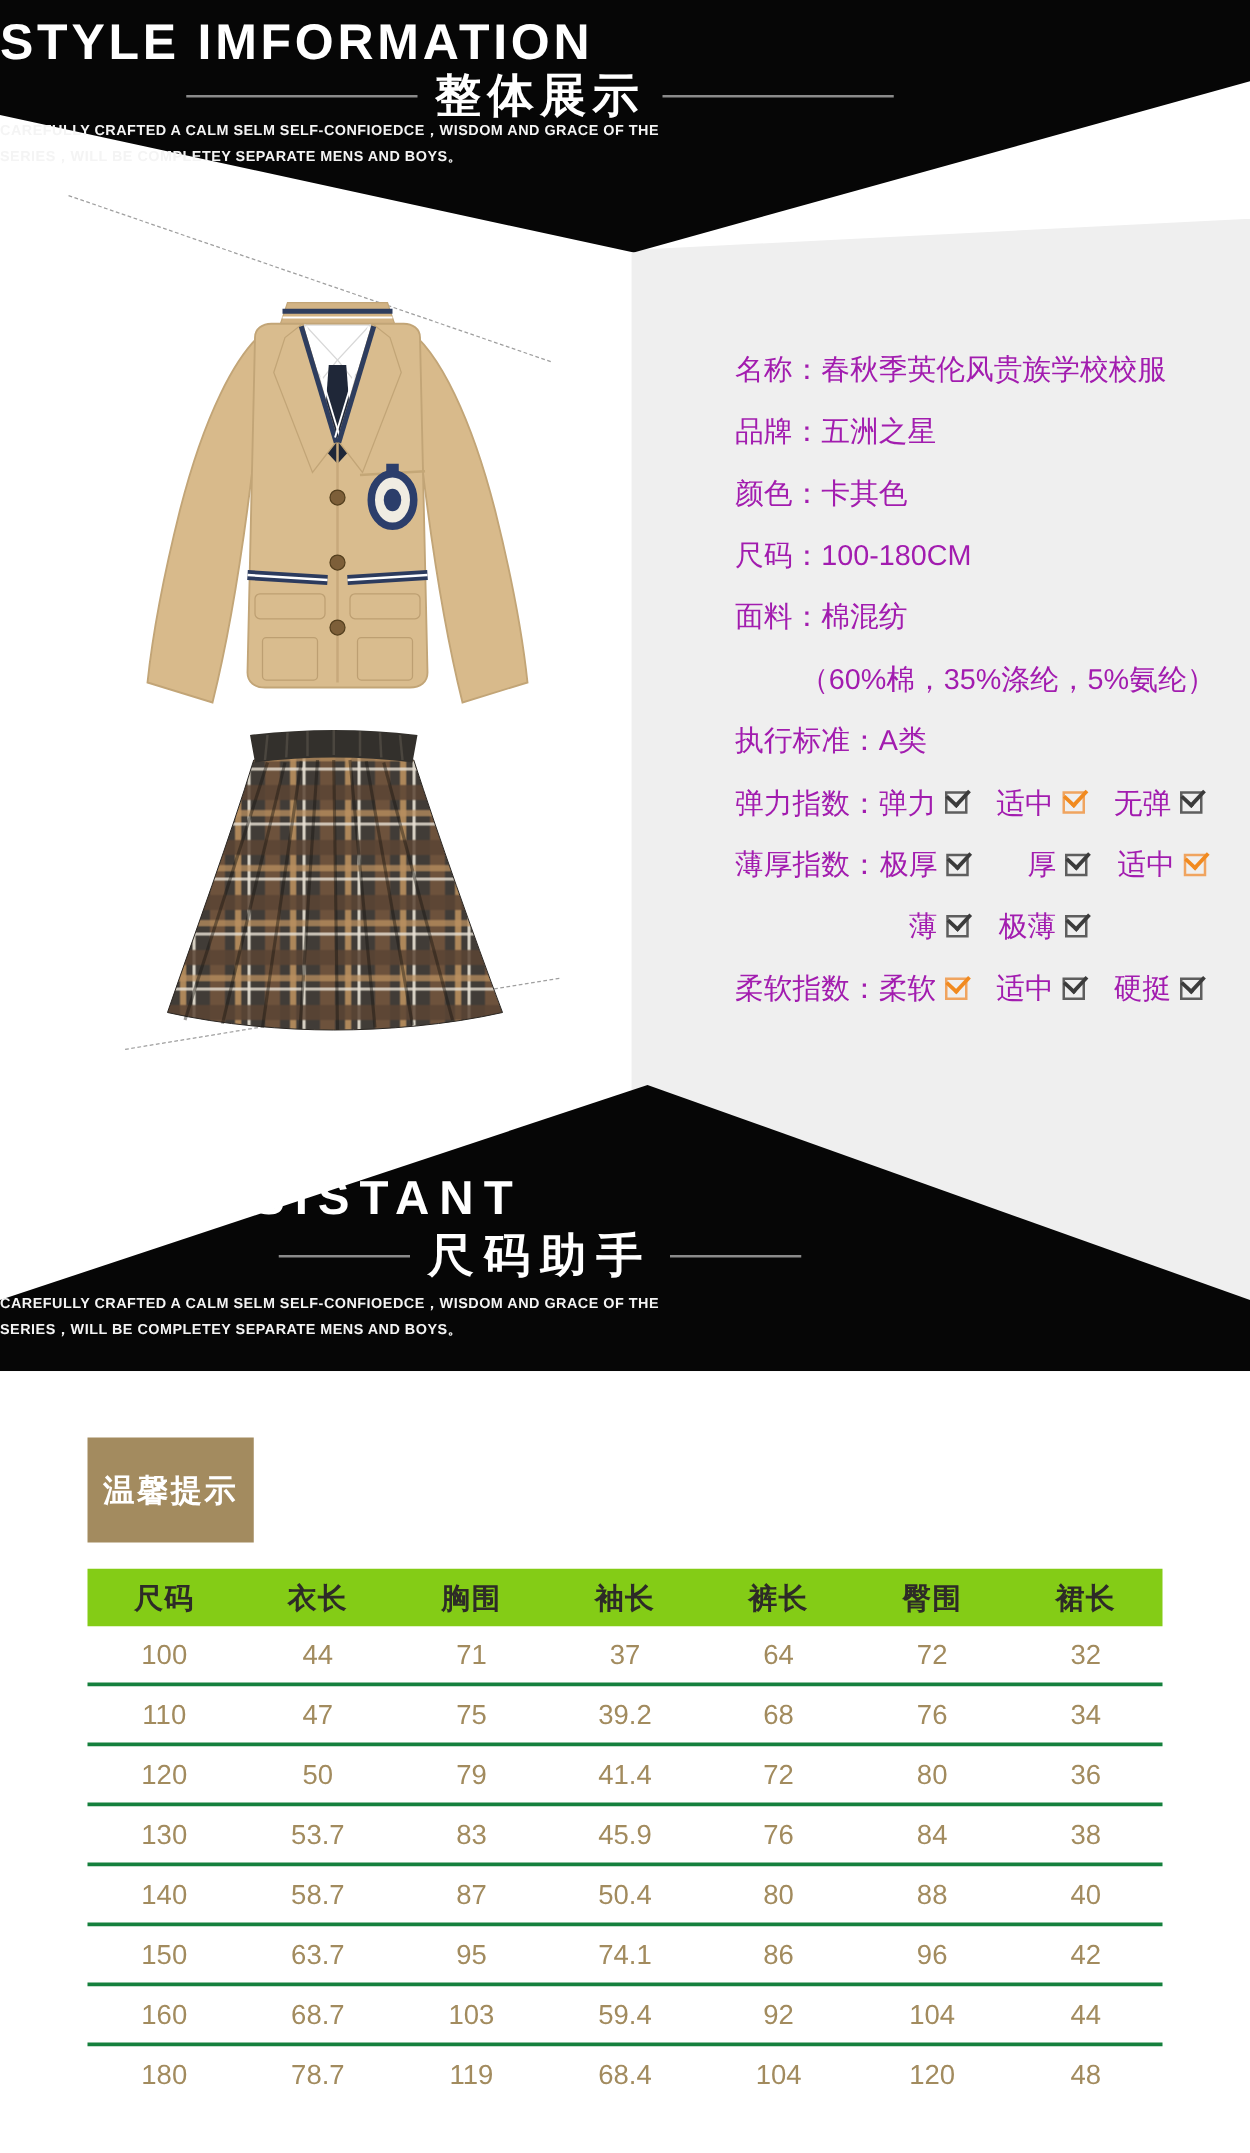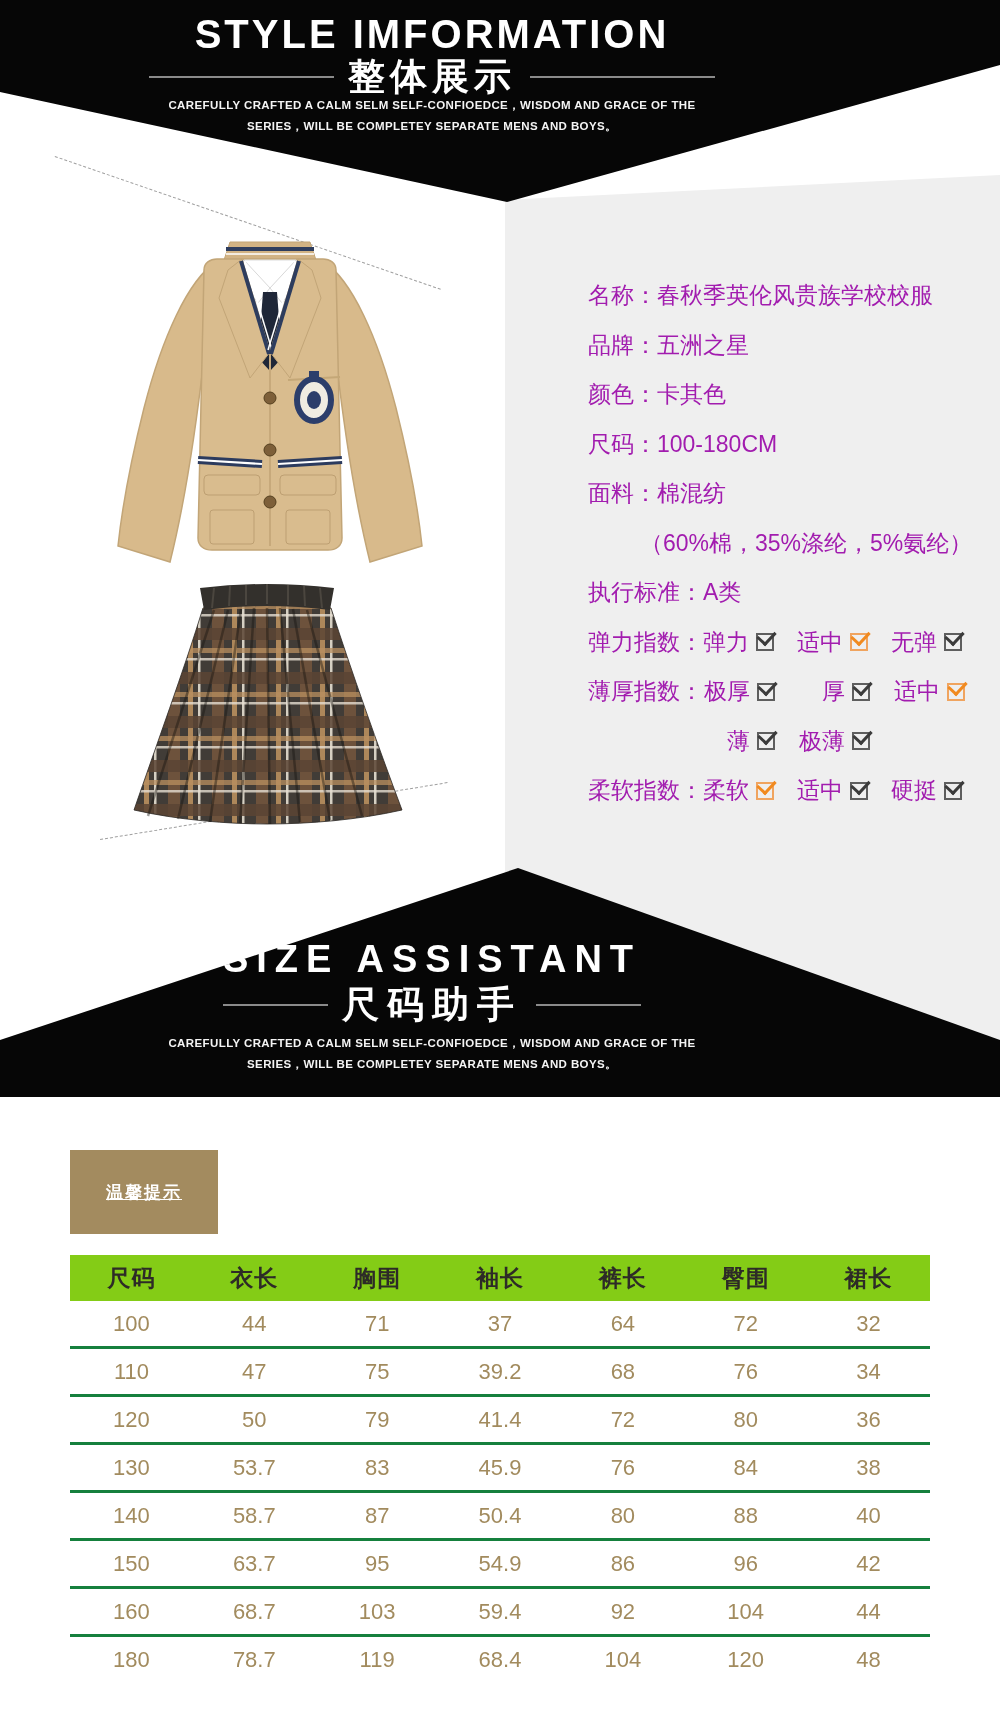--- a/index.html
+++ b/index.html
@@ -8,21 +8,21 @@
 
   
   .gray-panel{position:absolute;left:505px;top:175px;width:495px;height:868px;background:#efefef;
     clip-path:polygon(0 25px,495px 0,495px 866px,14px 694px,0 698px);z-index:0;}
   .hdr1-black{position:absolute;left:0;top:0;width:1000px;height:205px;background:#060606;
     clip-path:polygon(0 0,1000px 0,1000px 65px,507px 202px,0 92px);z-index:1;}
   .hdr2-black{position:absolute;left:0;top:868px;width:1000px;height:229px;background:#060606;
     clip-path:polygon(518px 0,1000px 172px,1000px 229px,0 229px,0 172px);z-index:1;}
 
   
-  .btext{position:absolute;left:0;width:864px;text-align:center;color:#fff;z-index:2;}
+  .btext{position:absolute;left:0;width:864px;text-align:left;color:#fff;z-index:2;}
   .title-en{font-size:40px;font-weight:bold;letter-spacing:3px;}
   .cn-row{display:flex;align-items:center;justify-content:center;}
   .cn-title{font-family:"Liberation Serif","DejaVu Serif",serif;font-size:37px;font-weight:bold;
             letter-spacing:5px;color:#fff;margin:0 14px;white-space:nowrap;}
   .hline{height:2px;background:#8a8a8a;}
   .hline.w1{width:185px;}
   .hline.w2{width:105px;}
   .subtitle{font-size:11.5px;font-weight:bold;letter-spacing:.4px;line-height:1.8;color:#f4f4f4;}
 
   
@@ -40,22 +40,22 @@
   .opt-label.w2{display:inline-block;min-width:47px;text-align:right;}
   .cb{position:relative;width:14px;height:14px;border:2px solid #5e5e5e;display:inline-block;
       margin:0 23px 0 7px;background:#efefef;}
   .cb::after{content:"";position:absolute;left:0px;top:-5px;width:14px;height:9px;
       border-left:3.5px solid #3b3b3b;border-bottom:3.5px solid #3b3b3b;transform:rotate(-47deg);}
   .cb.orange{border-color:#f0a45f;}
   .cb.orange::after{border-color:#f18a1f;}
 
   
   .tips{position:absolute;left:70px;top:1150px;width:858px;height:84px;display:flex;z-index:2;}
-  .tips-title{width:148px;background:#a38b5f;color:#fff;font-size:17px;font-weight:bold;
-      letter-spacing:2px;display:flex;align-items:center;justify-content:center;text-decoration:underline;}
+  .tips-title{width:133px;background:#a38b5f;color:#fff;font-size:25px;font-weight:bold;
+      letter-spacing:2px;display:flex;align-items:center;justify-content:center;}
   .tips-body{flex:1;background:#d9d9d9;display:flex;align-items:center;padding-left:26px;
       font-size:23px;font-weight:bold;color:#2e2e2e;letter-spacing:.5px;}
 
   
   .size-table{position:absolute;left:70px;top:1255px;width:860px;z-index:2;}
   .thead{display:flex;height:46px;background:#84cc16;align-items:center;}
   .thead span{flex:1;text-align:center;font-size:23px;font-weight:bold;color:#2d2b27;letter-spacing:1px;}
   .trow{display:flex;height:45px;align-items:center;border-bottom:3px solid #15803d;}
   .trow:last-child{border-bottom:none;}
   .trow span{flex:1;text-align:center;font-size:22px;color:#a28b5e;}
@@ -296,21 +296,21 @@
       <span>87</span>
       <span>50.4</span>
       <span>80</span>
       <span>88</span>
       <span>40</span>
   </div>
   <div class="trow">
     <span>150</span>
       <span>63.7</span>
       <span>95</span>
-      <span>54.9</span>
+      <span>74.1</span>
       <span>86</span>
       <span>96</span>
       <span>42</span>
   </div>
   <div class="trow">
     <span>160</span>
       <span>68.7</span>
       <span>103</span>
       <span>59.4</span>
       <span>92</span>

